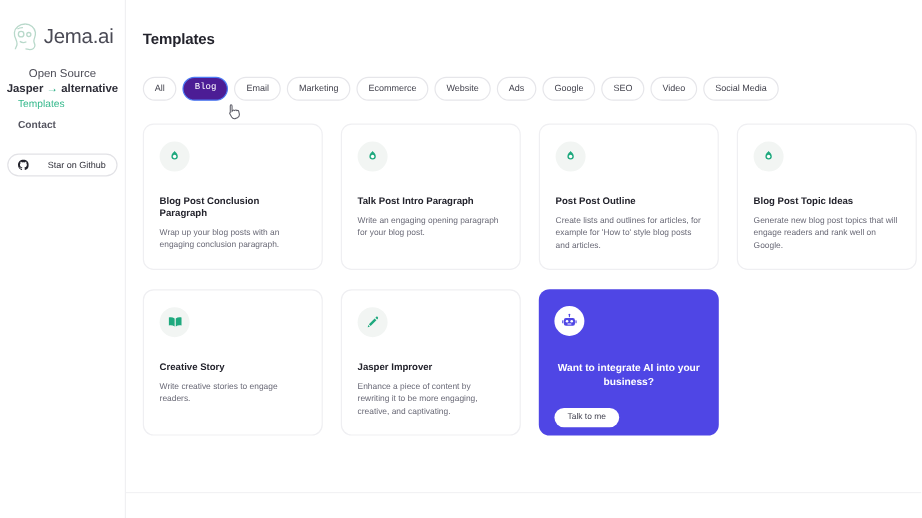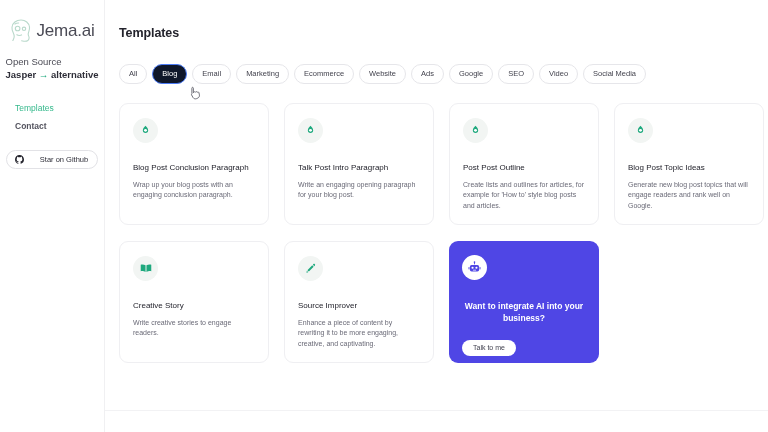--- a/index.html
+++ b/index.html
@@ -19,21 +19,21 @@
     padding: 18px 6px 0 6px;
     display: flex; flex-direction: column; align-items: center;
     position: relative;
   }
   .brand { display: flex; align-items: center; gap: 3px; margin-bottom: 12px; }
   .brand-mark { width: 24px; height: 26px; flex: none; }
   .brand-text {
     font-size: 17px; color: #4a4a55; letter-spacing: -0.2px;
     font-weight: 400;
   }
-  .tagline { line-height: 1.35; margin-bottom: 22px; }
+  .tagline { text-align: center; line-height: 1.35; }
   .tagline-l1 { font-size: 9.5px; color: #4b4b55; display: block; }
   .tagline-l2 {
     font-size: 9.5px; color: #2e2e38; font-weight: 700; display: block;
     white-space: nowrap;
   }
   .tagline-arrow { color: #1fa97e; font-weight: 700; }
 
   .nav { width: 100%; padding-left: 9px; }
   .nav-item {
     font-size: 8.5px; line-height: 1.1; margin-bottom: 9px; cursor: pointer;
@@ -58,21 +58,21 @@
     letter-spacing: -0.1px; margin-bottom: 24px; padding-left: 4px;
   }
 
   .chips { display: flex; align-items: flex-end; gap: 5px; margin-bottom: 19px; padding-left: 4px; }
   .chip {
     border: 1px solid #e6e6ea; border-radius: 999px;
     background: #fff; color: #43434e;
     font-size: 7.5px; line-height: 1;
     padding: 5px 9px; white-space: nowrap; cursor: pointer;
   }
-  .chip.active { background: #0f172a; border-color: #4b7bf5; color: #fff; }
+  .chip.active { background: #4c1d95; border-color: #4b7bf5; color: #fff; font-family: Liberation Mono, monospace; }
 
   .grid {
     display: grid;
     grid-template-columns: repeat(4, 150px);
     gap: 16px 15px;
     padding-left: 4px;
   }
   .card {
     background: #fff;
     border: 1px solid #efeff2;
@@ -81,21 +81,21 @@
     height: 122px;
     overflow: hidden;
   }
   .card-icon {
     width: 25px; height: 25px; border-radius: 50%;
     background: #f2f5f3;
     display: flex; align-items: center; justify-content: center;
     margin-bottom: 20px;
   }
   .card-title {
-    font-size: 8px; font-weight: 400; color: #23232c;
+    font-size: 8px; font-weight: 700; color: #23232c;
     margin-bottom: 7px; line-height: 1.25;
   }
   .card-desc { font-size: 7px; color: #6a6a77; line-height: 1.5; }
 
   .cta {
     background: #4f46e5;
     border: none; border-radius: 9px;
     padding: 14px 13px; height: 122px;
     position: relative; overflow: hidden;
   }
@@ -234,21 +234,21 @@
         <div class="card-title">Creative Story</div>
         <div class="card-desc">Write creative stories to engage readers.</div>
       </div>
 
       <div class="card">
         <div class="card-icon">
           <svg width="11" height="11" viewBox="0 0 16 16">
               <path fill="#1fa97e" d="M12.3 1.6c.5-.5 1.3-.5 1.8 0l.3.3c.5.5.5 1.3 0 1.8l-.9.9-2.1-2.1.9-.9zM10.5 3.4l2.1 2.1-7 7-2.1-2.1 7-7zM2.7 11.4l2 2-2.6.6.6-2.6z"></path>
             </svg>
         </div>
-        <div class="card-title">Source Improver</div>
+        <div class="card-title">Jasper Improver</div>
         <div class="card-desc">Enhance a piece of content by rewriting it to be more engaging, creative, and captivating.</div>
       </div>
 
       <div class="cta">
         <div class="cta-icon">
           <svg width="13" height="13" viewBox="0 0 18 18">
             <rect x="2.6" y="5.6" width="12.8" height="9" rx="2.4" fill="#4f46e5"></rect>
             <rect x="8.4" y="1.6" width="1.2" height="3" fill="#4f46e5"></rect>
             <circle cx="9" cy="1.6" r="1.1" fill="#4f46e5"></circle>
             <circle cx="6.3" cy="9.3" r="1.5" fill="#fff"></circle>

